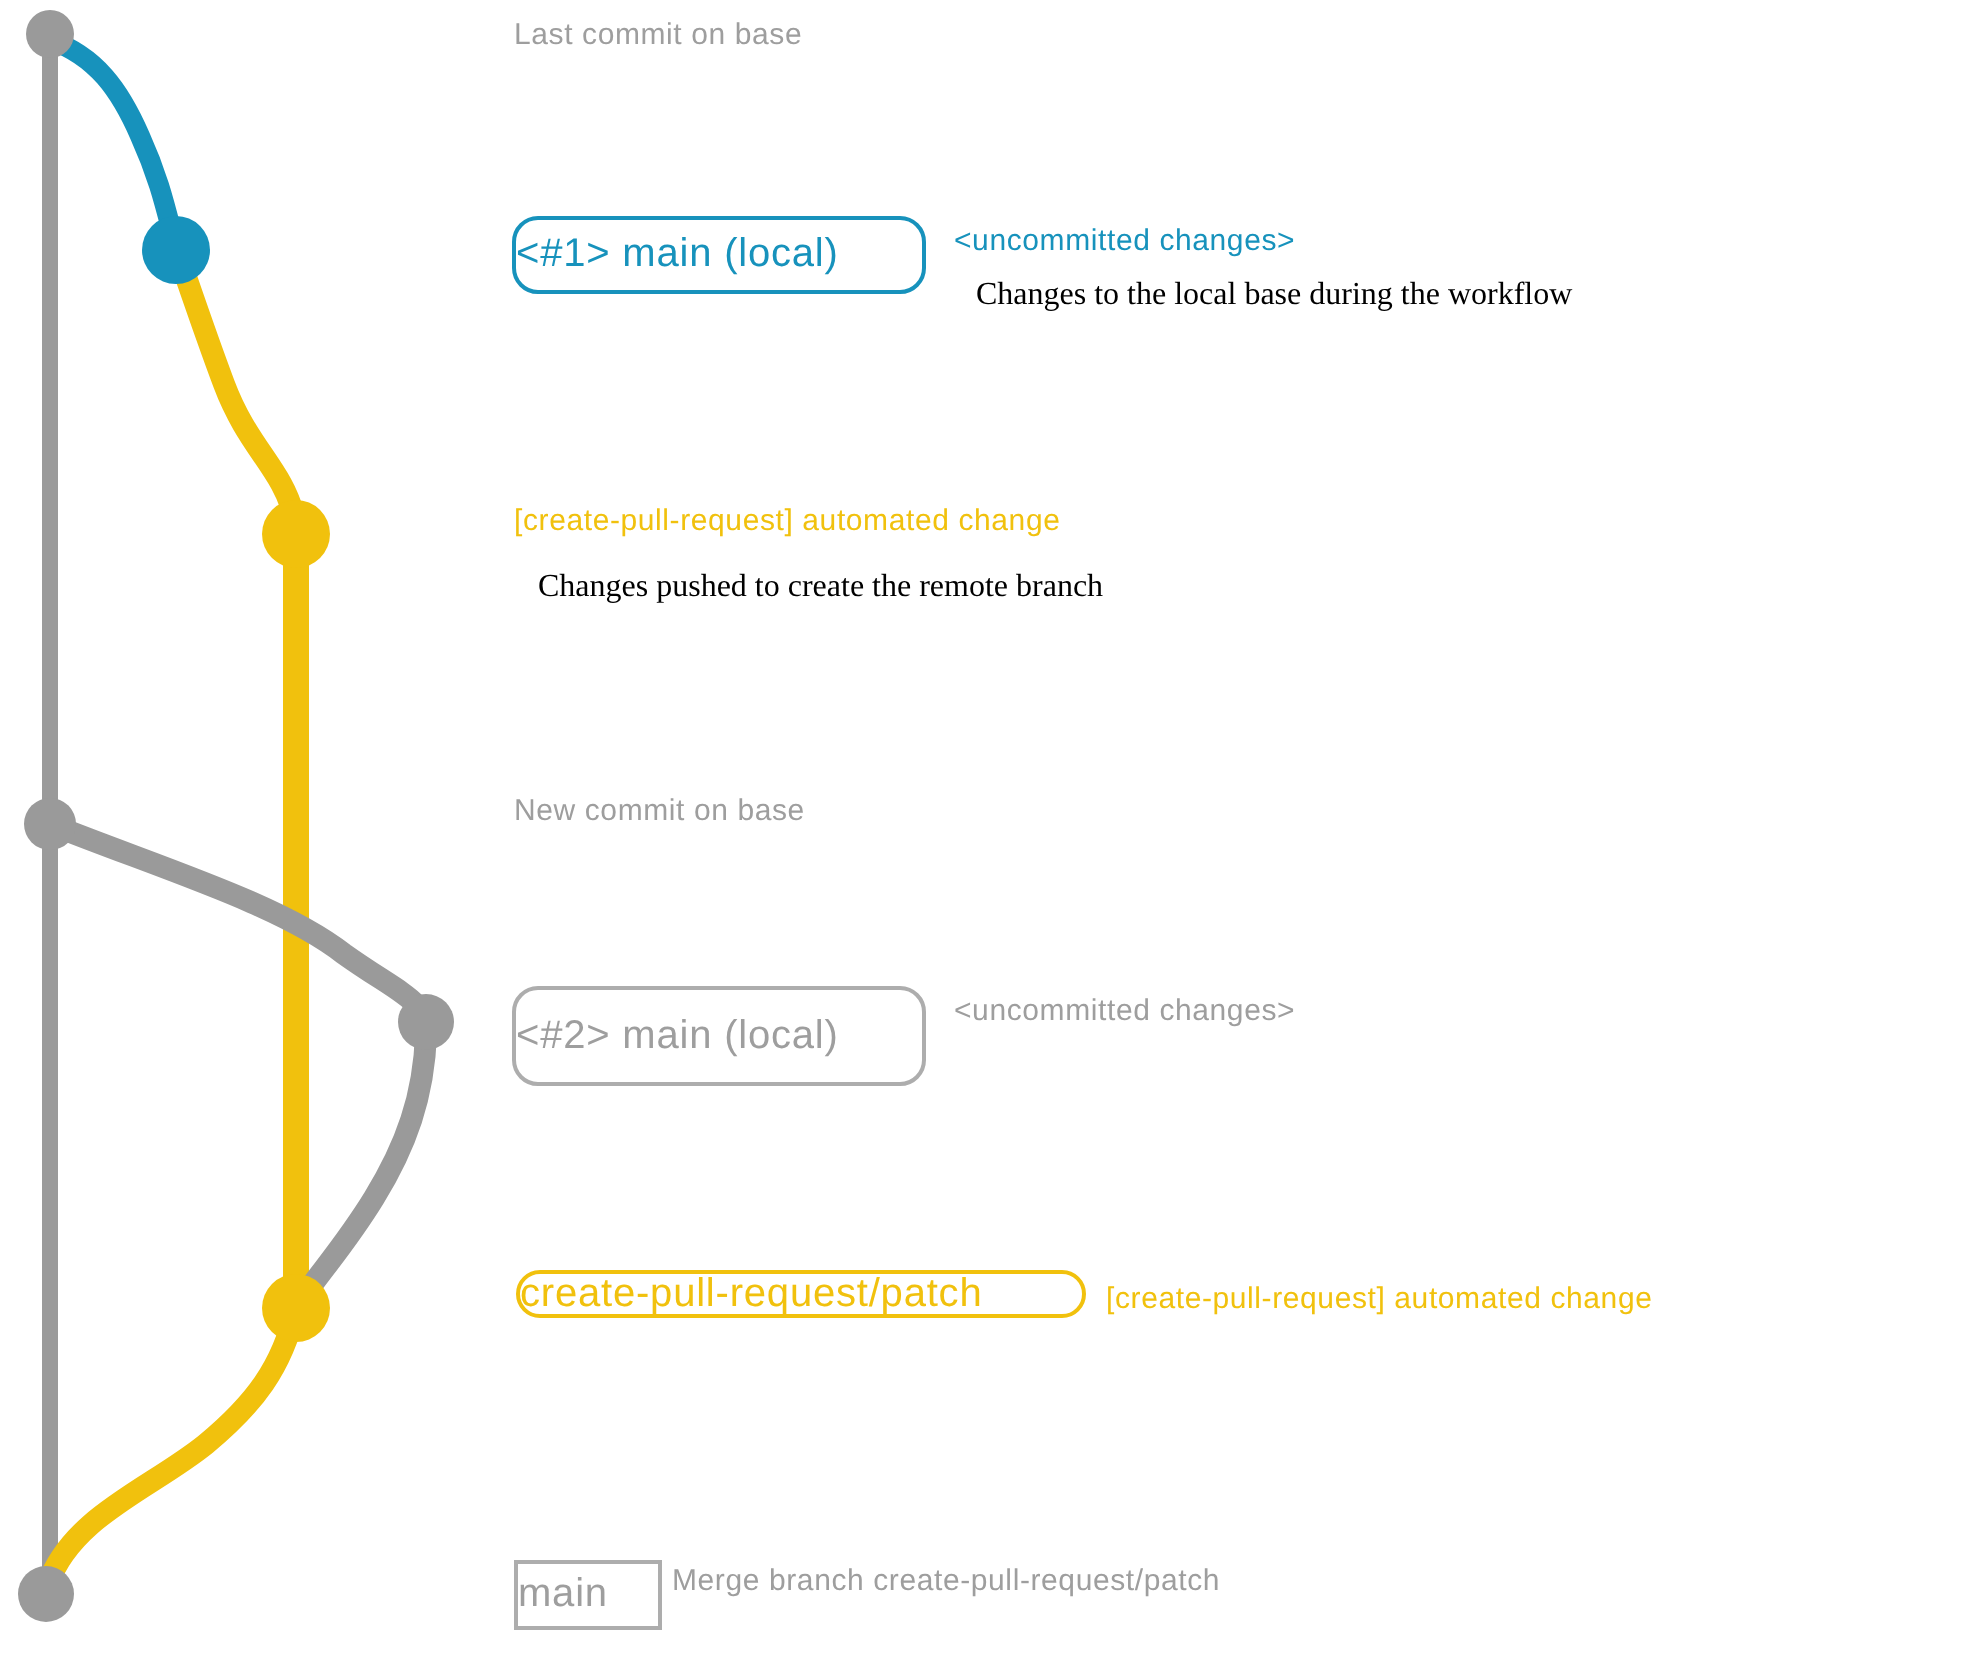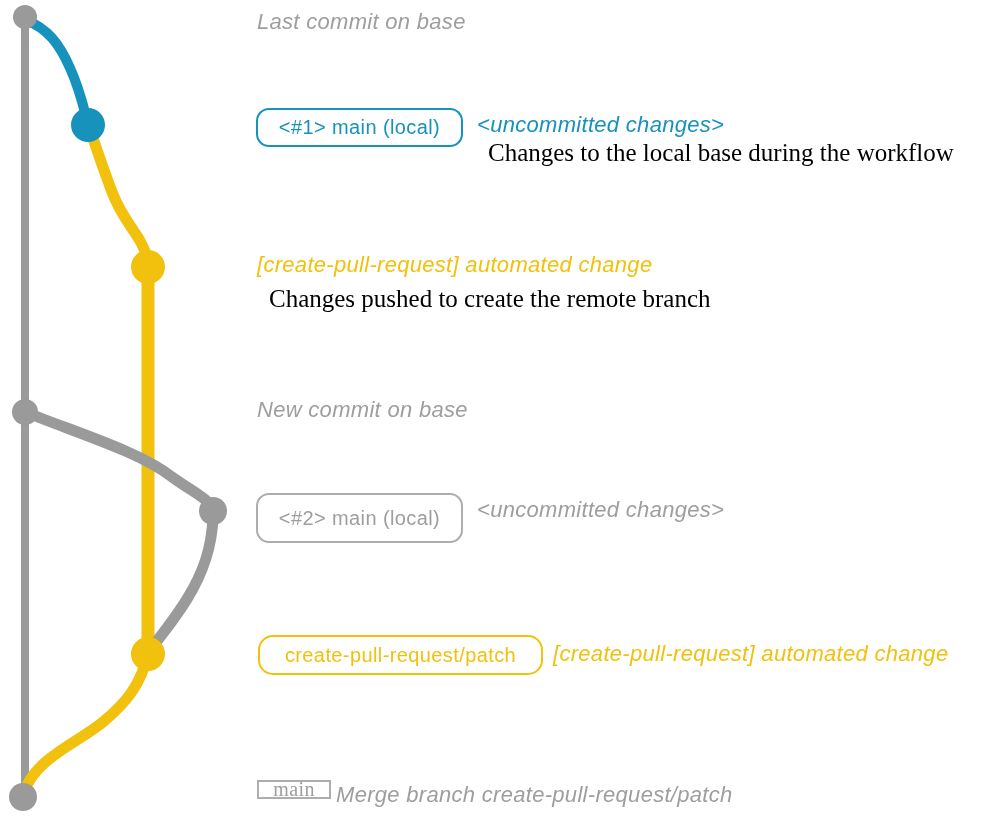--- a/index.html
+++ b/index.html
@@ -5,36 +5,36 @@
   html, body { margin: 0; padding: 0; background: #ffffff; }
   .canvas {
     position: relative;
     width: 981px;
     height: 827px;
     background: #ffffff;
     overflow: hidden;
     font-family: "Liberation Sans", sans-serif;
   }
   .abs { position: absolute; white-space: nowrap; }
-  .sans  { font-size: 22px; letter-spacing: 0.3px; line-height: 1.2; font-style: italic; }
+  .sans  { font-size: 15px; letter-spacing: 0.3px; line-height: 1.2; }
   .boxlbl{ font-size: 20px; letter-spacing: 0.4px; }
   .serif {
     font-family: "Liberation Serif", serif;
-    font-size: 25px;
+    font-size: 16px;
     color: var(--ink);
     line-height: 1.2;
   }
   .gray   { color: var(--graytext); }
   .teal   { color: var(--teal); }
   .yellow { color: var(--yellow); }
   .ref-box {
     position: absolute;
     display: flex;
     align-items: center;
-    justify-content: center;
+    justify-content: flex-start;
     border: 2px solid;
     border-radius: 13px;
     box-sizing: border-box;
     white-space: nowrap;
   }
   .ref-box.teal   { border-color: var(--teal); }
   .ref-box.yellow { border-color: var(--yellow); border-radius: 15px; }
   .ref-box.gray   { border-color: #ADADAD; }
   svg .stroke-gray   { stroke: var(--gray);   fill: none; }
   svg .stroke-teal   { stroke: var(--teal);   fill: none; }
@@ -76,23 +76,23 @@
   <div class="abs sans yellow" style="left:257px;top:252px;">[create-pull-request] automated change</div>
   <div class="abs sans gray" style="left:257px;top:397px;">New commit on base</div>
 
   <div class="abs serif" style="left:269px;top:284px;">Changes pushed to create the remote branch</div>
 
   <div class="ref-box gray boxlbl" style="left:256px;top:493px;width:207px;height:50px;">
     <span class="gray">&lt;#2&gt; main (local)</span>
   </div>
   <div class="abs sans gray" style="left:477px;top:497px;">&lt;uncommitted changes&gt;</div>
 
-  <div class="ref-box yellow boxlbl" style="left:258px;top:635px;width:285px;height:40px;">
+  <div class="ref-box yellow boxlbl" style="left:258px;top:635px;width:285px;height:24px;">
     <span class="yellow">create-pull-request/patch</span>
   </div>
   <div class="abs sans yellow" style="left:553px;top:641px;">[create-pull-request] automated change</div>
 
-  <div class="ref-box gray boxlbl" style="left:257px;top:780px;width:74px;height:19px;border-radius:0;font-family:Liberation Serif, serif;">
+  <div class="ref-box gray boxlbl" style="left:257px;top:780px;width:74px;height:35px;border-radius:0;">
     <span class="gray">main</span>
   </div>
   <div class="abs sans gray" style="left:336px;top:782px;">Merge branch create-pull-request/patch</div>
 
 </div>
 
 </body></html>

